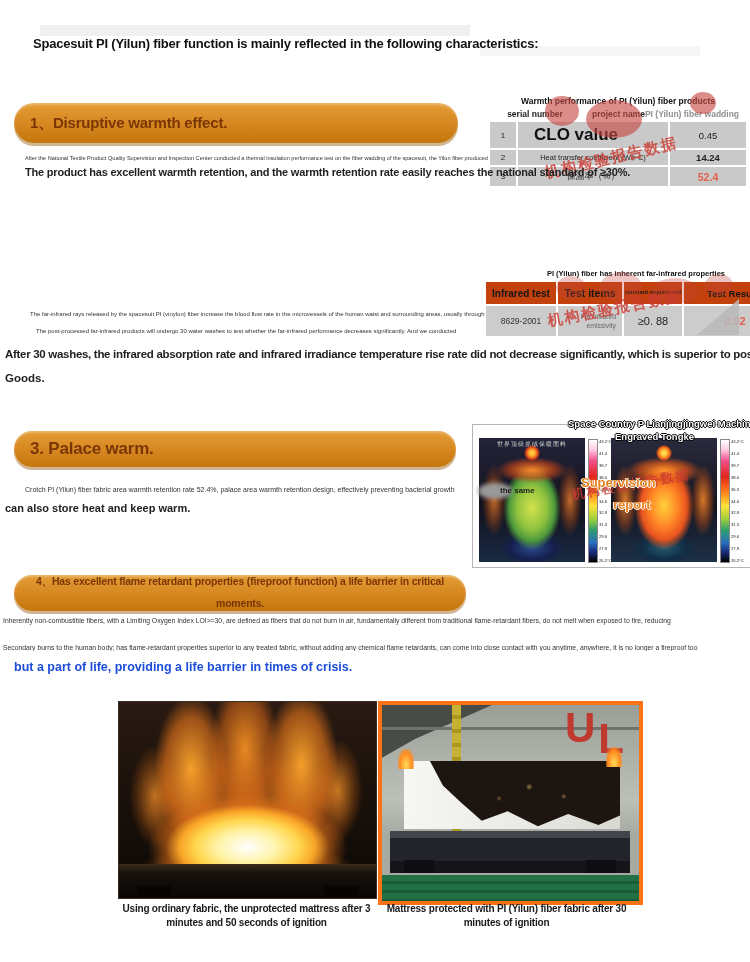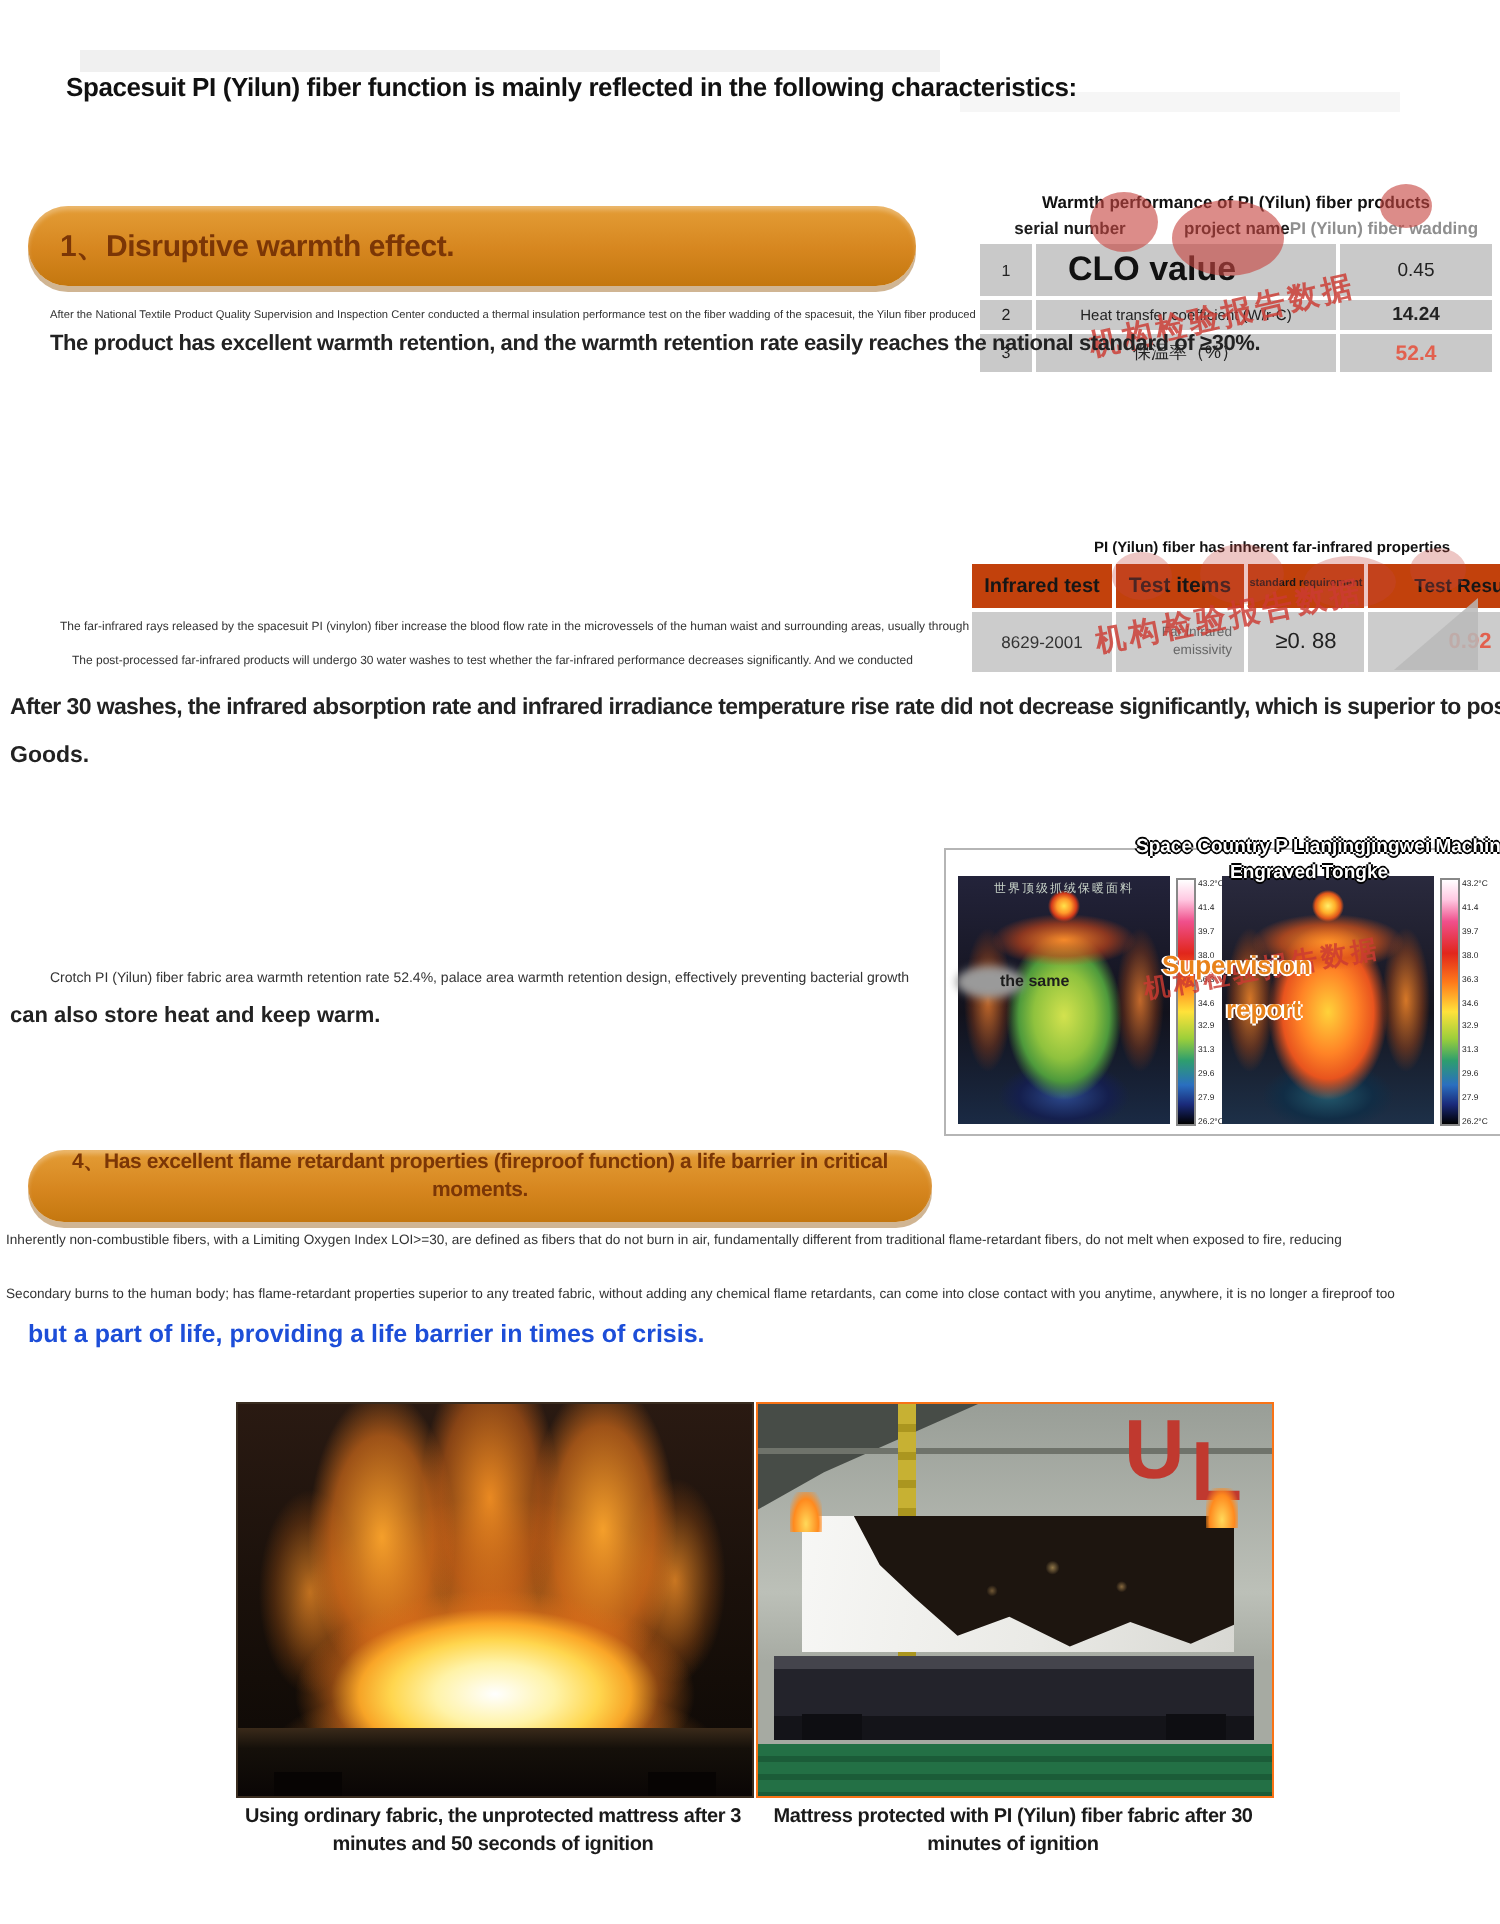--- a/index.html
+++ b/index.html
@@ -17,21 +17,21 @@
   #page-title{left:33px;top:36px;font-size:13px;font-weight:bold;letter-spacing:-0.2px;color:#111;}
 
   
   .banner{position:absolute;left:14px;display:flex;align-items:center;padding:0 16px;
           background:linear-gradient(180deg,#e49d36 0%,#d6861f 55%,#c4770f 100%);
           border-radius:22px;color:#7b3606;font-weight:bold;letter-spacing:-0.2px;
           box-shadow:0 3px 0 rgba(150,90,15,.45), inset 0 2px 2px rgba(255,255,255,.28);}
   #banner1{top:103px;width:412px;height:40px;font-size:15px;}
   #banner2{top:257px;width:410px;height:34px;font-size:12.5px;}
   #banner3{top:431px;width:410px;height:36px;font-size:17px;}
-  #banner4{top:575px;width:420px;height:36px;font-size:10.5px;flex-direction:column;justify-content:flex-start;line-height:1.3;text-align:center;}
+  #banner4{top:575px;width:420px;height:36px;font-size:10.5px;flex-direction:column;justify-content:space-between;line-height:1.3;text-align:center;}
 
   
   .tiny{position:absolute;color:#333;}
   #s1-note{left:25px;top:155px;font-size:5.6px;width:720px;}
   #s1-body{left:25px;top:166px;font-size:11px;font-weight:bold;letter-spacing:-0.2px;color:#222;}
   #s2-note1{left:30px;top:311px;font-size:6px;width:718px;}
   #s2-note2{left:36px;top:328px;font-size:6px;width:700px;}
   #s2-body1{left:5px;top:348px;font-size:11.5px;font-weight:bold;letter-spacing:-0.3px;color:#222;}
   #s2-body2{left:5px;top:372px;font-size:11.5px;font-weight:bold;color:#222;}
   #s3-note{left:25px;top:486px;font-size:7px;width:460px;}
@@ -121,21 +121,21 @@
     radial-gradient(ellipse 42px 88px at 49% 24%,rgba(255,150,36,.9) 0%,rgba(230,110,25,.5) 58%,rgba(120,50,10,0) 82%),
     radial-gradient(ellipse 46px 94px at 71% 32%,rgba(255,166,44,.95) 0%,rgba(235,120,28,.6) 55%,rgba(120,50,10,0) 80%),
     radial-gradient(ellipse 30px 60px at 85% 45%,rgba(255,150,40,.75) 0%,rgba(180,90,20,.3) 60%,transparent 85%),
     radial-gradient(ellipse 30px 60px at 14% 48%,rgba(255,150,40,.7) 0%,rgba(180,90,20,.3) 60%,transparent 85%),
     radial-gradient(ellipse 124px 78px at 50% 58%,rgba(255,140,35,.8) 0%,rgba(200,95,20,.4) 60%,rgba(80,35,8,0) 85%),
     radial-gradient(ellipse 130px 38px at 50% 87%,rgba(255,190,70,.9) 0%,rgba(200,110,30,.45) 60%,transparent 85%),
     linear-gradient(180deg,#2a1a12 0%,#1b110b 45%,#140d08 70%,#0c0806 100%);}
   #plat-left{position:absolute;left:0;bottom:0;width:100%;height:34px;
     background:linear-gradient(180deg,#3a2a1a 0%,#15100a 30%,#0a0605 100%);}
   #plat-left .foot{position:absolute;bottom:0;width:34px;height:12px;background:#070403;}
-  #photo-after{left:378px;border:1px solid #f97316;}
+  #photo-after{left:378px;border:4px solid #f97316;}
   #wall{position:absolute;inset:0;background:linear-gradient(180deg,#999e97 0%,#bcc0b8 48%,#a6aaa2 66%);}
   #wall-dark{position:absolute;left:0;top:0;width:110px;height:62px;background:#474c47;clip-path:polygon(0 0,100% 0,30% 55%,0 85%);}
   #pipe{position:absolute;left:0;top:22px;width:100%;height:3px;background:#6f736b;}
   #pole{position:absolute;left:70px;top:0;width:9px;height:128px;background:repeating-linear-gradient(180deg,#c7b133 0 10px,#ab961f 10px 14px);}
   #ul-logo{position:absolute;right:12px;top:2px;font-size:42px;font-weight:bold;color:#c0392f;letter-spacing:3px;line-height:1;}
   #ul-logo .l2{position:relative;top:11px;}
   #mattress{position:absolute;left:22px;top:56px;width:216px;height:68px;background:linear-gradient(100deg,#f7f7f5 0%,#eaeae6 55%,#d8d8d3 100%);}
   #char{position:absolute;inset:0;background:
      radial-gradient(circle 5px at 58% 38%,rgba(240,200,120,.55),transparent 70%),
      radial-gradient(circle 4px at 74% 52%,rgba(238,188,110,.5),transparent 70%),
@@ -215,20 +215,23 @@
   <div class="blob" style="left:652px;top:278px;width:46px;height:26px;opacity:.5;"></div>
   <div class="blob" style="left:705px;top:274px;width:28px;height:22px;opacity:.5;"></div>
   <div class="stamp" id="stamp2">机构检验报告数据</div>
   <div class="abs" id="arrow-gray"></div>
 
   <div class="tiny nowrap" id="s2-note1">The far-infrared rays released by the spacesuit PI (vinylon) fiber increase the blood flow rate in the microvessels of the human waist and surrounding areas, usually through</div>
   <div class="tiny nowrap" id="s2-note2">The post-processed far-infrared products will undergo 30 water washes to test whether the far-infrared performance decreases significantly. And we conducted</div>
   <div class="abs nowrap" id="s2-body1">After 30 washes, the infrared absorption rate and infrared irradiance temperature rise rate did not decrease significantly, which is superior to post-treated far-infrared products.</div>
   <div class="abs" id="s2-body2">Goods.</div>
 
+  <div class="banner" id="banner3">
+    <span>3. Palace warm.</span>
+  </div>
 
   <div class="tiny nowrap" id="s3-note">Crotch PI (Yilun) fiber fabric area warmth retention rate 52.4%, palace area warmth retention design, effectively preventing bacterial growth</div>
   <div class="abs" id="smudge"></div>
   <div class="abs" id="the-same">the same</div>
   <div class="abs" id="s3-body">can also store heat and keep warm.</div>
 
   <div class="abs" id="thermal">
     <div class="abs outline-w" id="th-title1">Space Country P Lianjingjingwei Machine</div>
     <div class="abs outline-w" id="th-title2">Engraved Tongke</div>
 

